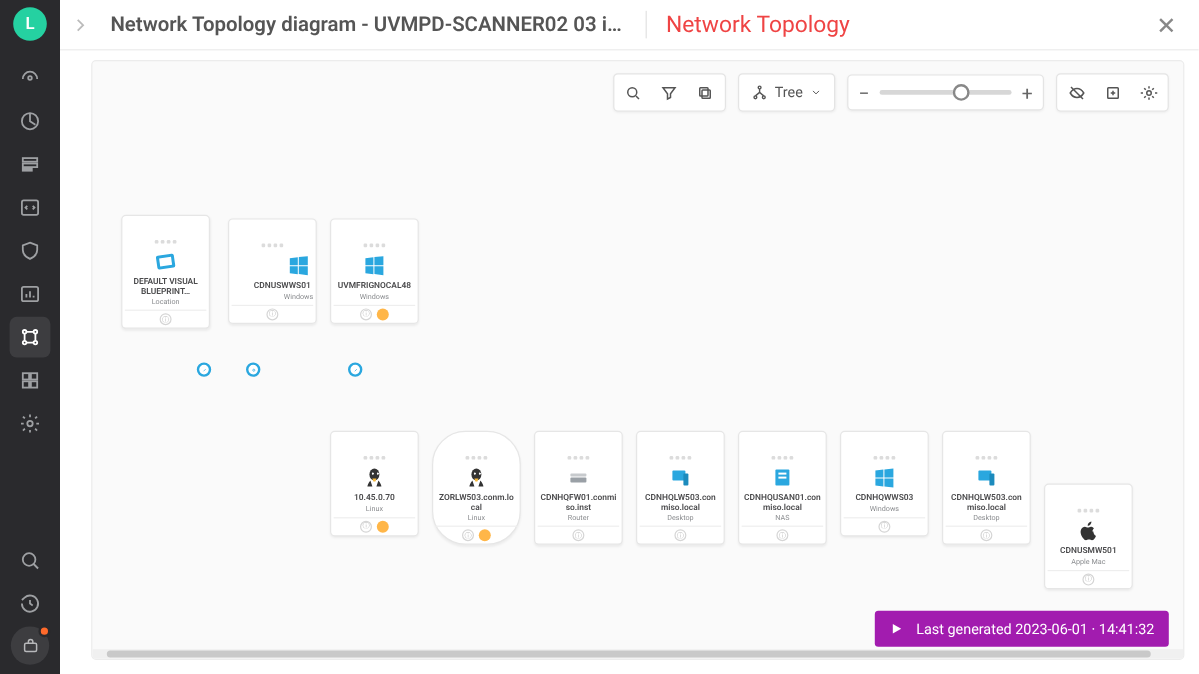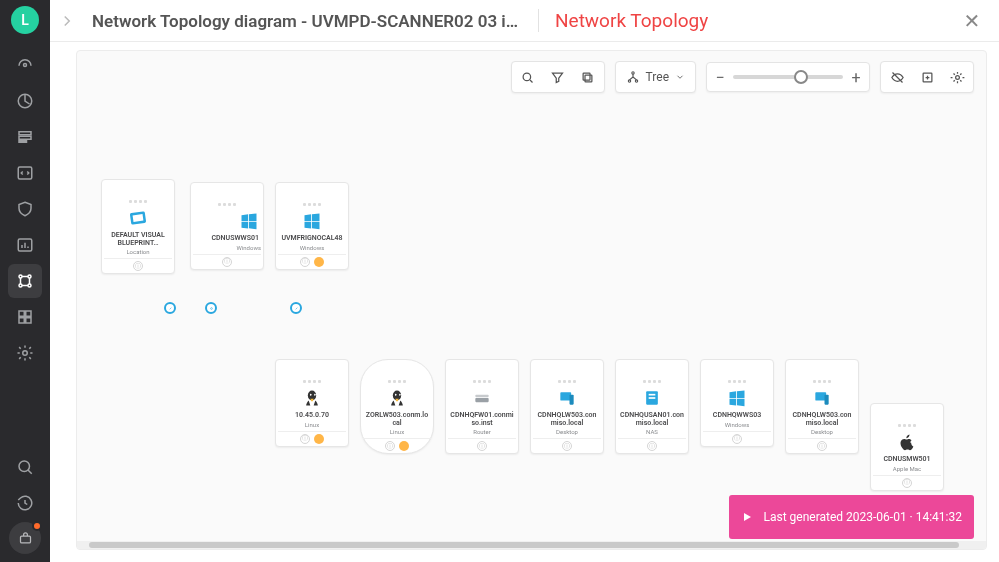--- a/index.html
+++ b/index.html
@@ -54,21 +54,21 @@
   .node .foot  { width:100%; border-top:1px solid #eee; margin-top:3px; padding-top:2px; display:flex; justify-content:center; gap:4px;}
   .node .foot .pip{ width:10px; height:10px; border:1px solid #d5d5d5; border-radius:50%; display:flex; align-items:center; justify-content:center; font-size:6px; color:#bbb;}
   .node .foot .warn{ width:10px; height:10px; background:#ffb648; border-radius:50%; display:flex; align-items:center; justify-content:center;}
   .node .foot .warn::after{ content:""; width:0;height:0; }
 
   
   .junction { width:12px; height:12px; border:2px solid #2aa7df; border-radius:50%; background:#fff; display:flex; align-items:center; justify-content:center;}
   .junction svg{ width:7px;height:7px; stroke:#2aa7df; fill:none; stroke-width:2;}
 
   
-  .crawler { position:absolute; bottom:10px; right:12px; background:#ec4899; color:#fff; height:44px; border-radius:3px; display:flex; align-items:center; gap:10px; padding:0 12px; font-size:12px; z-index:30;}
+  .crawler { position:absolute; bottom:10px; right:12px; background:#a21caf; color:#fff; height:30px; border-radius:3px; display:flex; align-items:center; gap:10px; padding:0 12px; font-size:12px; z-index:30;}
   .crawler svg{ width:12px; height:12px; fill:#fff;}
   
   
   .hscroll { position:absolute; left:0; right:0; bottom:0; height:8px; background:#f0f0f0;}
   .hscroll .thumb{ position:absolute; top:1px; height:6px; border-radius:3px; background:#c9c9c9;}
 </style>
 </head>
 <body>
 
 <div class="sidebar">

